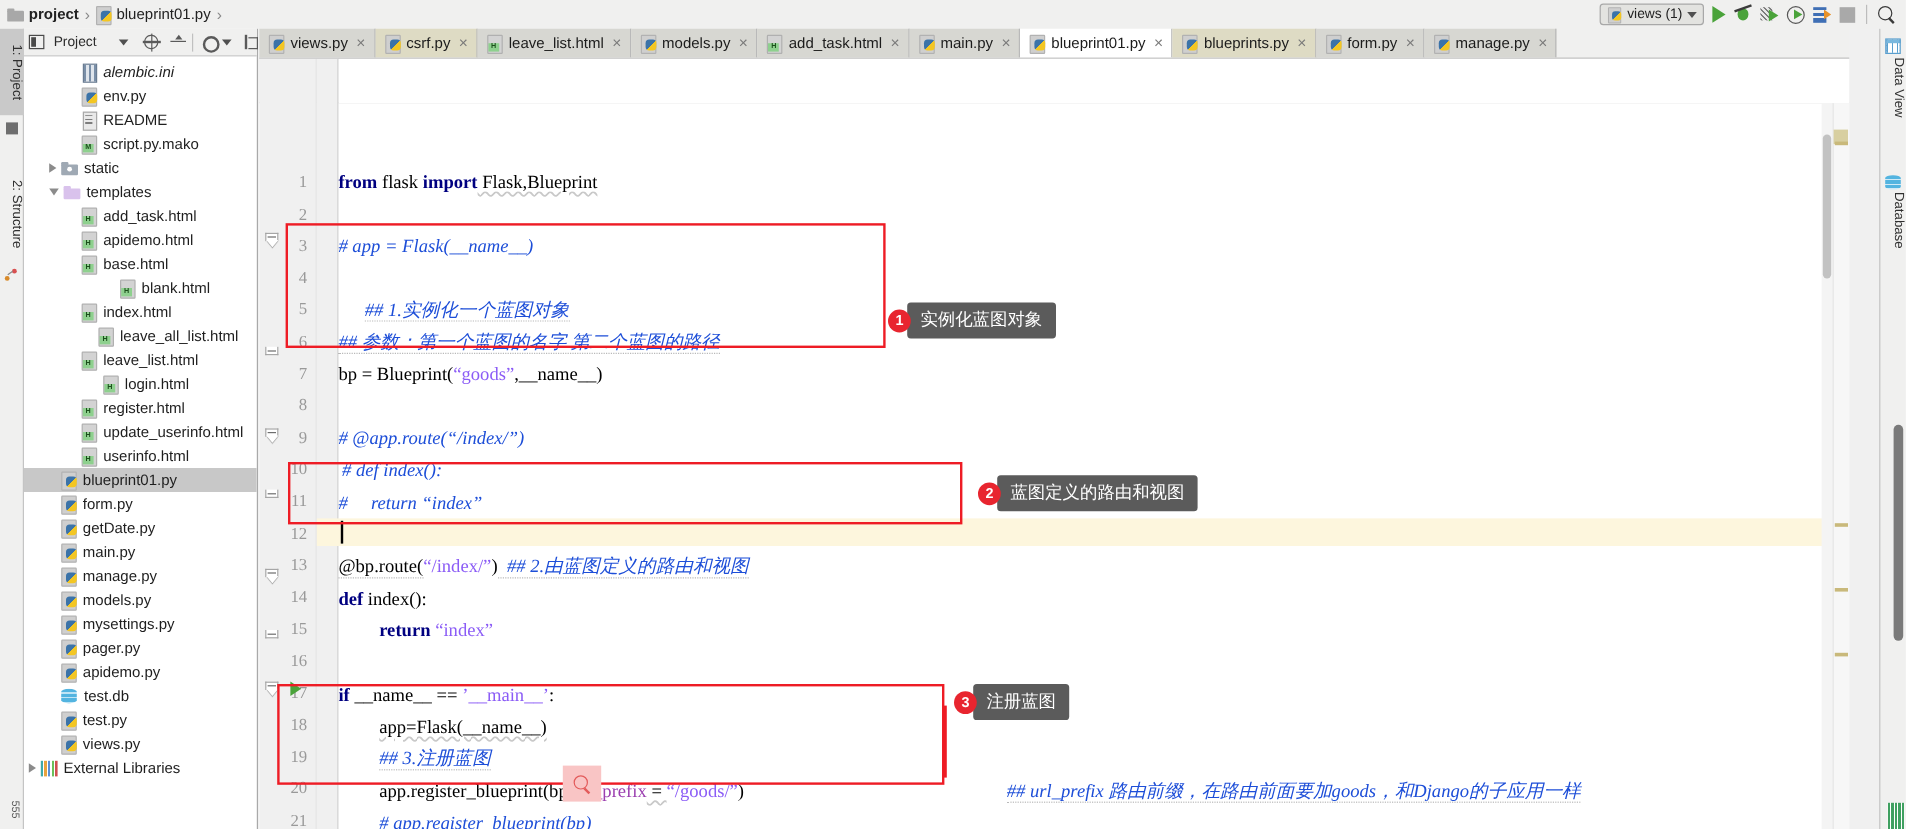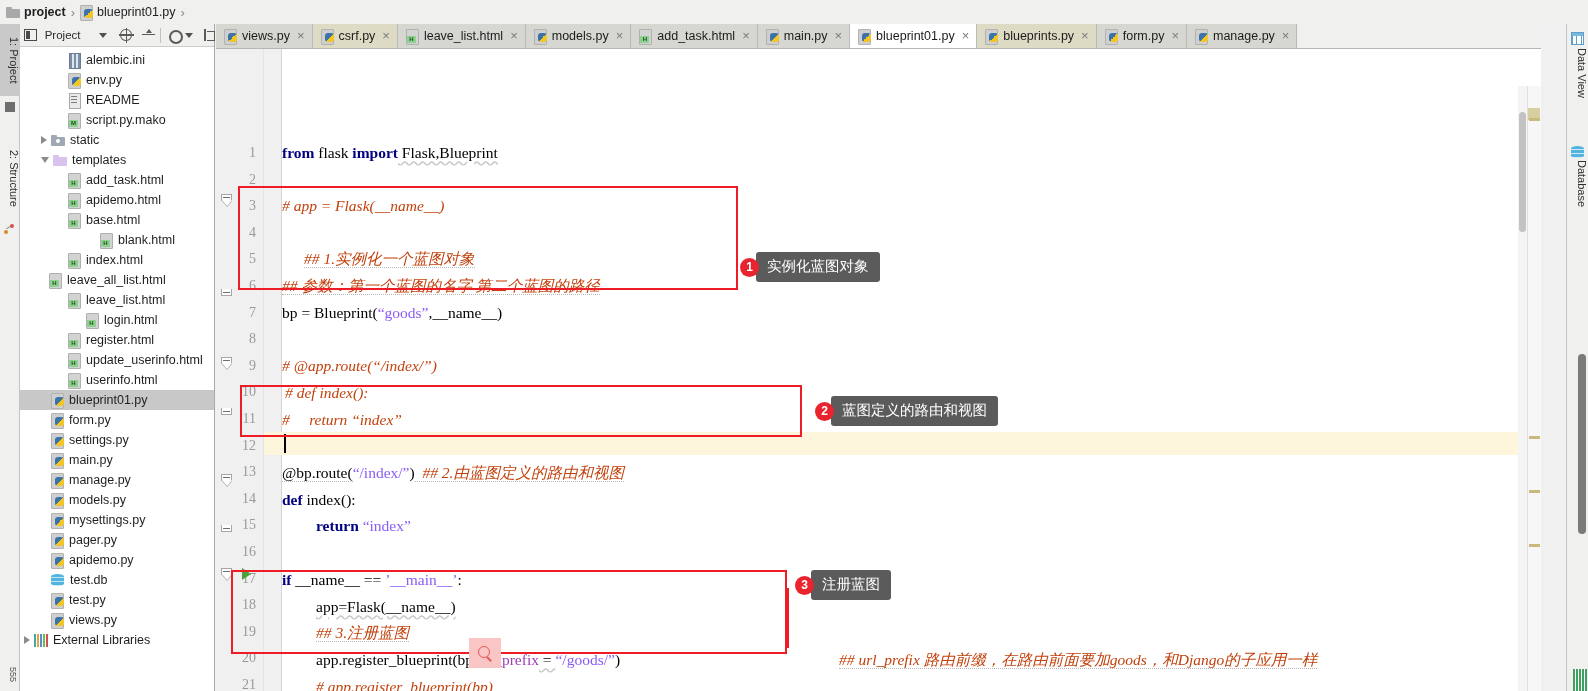--- a/index.html
+++ b/index.html
@@ -281,21 +281,21 @@
     font-family: "Liberation Serif", serif;
     font-size: 15.5px; line-height: 23.4px; white-space: pre; color: #000;
   }
   .lnum {
     position: absolute; width: 40px; text-align: right;
     font-family: "Liberation Serif", serif; font-size: 14px;
     line-height: 23.4px; color: #999999;
   }
   .kw { color: #000080; font-weight: bold; }
   .str { color: #8b5cf6; }
-  .cmt { color: #c2410c; font-style: italic; }
+  .cmt { color: #1d4ed8; font-style: italic; }
   .kwarg { color: #9b3fb0; }
   .code-hl { position:absolute; left:0; width:100%; height:23.4px; background:#fdf6dd; }
 
   .squiggle { border-bottom: 1px dotted #b9b9b9; }
   .wavy { text-decoration: underline; text-decoration-style: wavy;
           text-decoration-color: #c9c9c9; text-underline-offset: 2px; }
 
   
   .foldmk { position: absolute; left: 5px; width: 11px; height: 11px; }
   .foldmk .box {
@@ -398,20 +398,35 @@
       <span class="crumb-text">project</span>
     </div>
     <span class="crumb-sep">›</span>
     <div class="crumb">
       <span class="ic py-ic"></span>
       <span class="crumb-text plain">blueprint01.py</span>
     </div>
     <span class="crumb-sep">›</span>
   </div>
 
+  <div class="run-toolbar">
+    <div class="run-config">
+      <span class="ic py-ic" style="transform:scale(.85)"></span>
+      <span>views (1)</span>
+      <span class="caret-dn"></span>
+    </div>
+    <span class="play-tri"></span>
+    <span class="bug-ic"></span>
+    <span class="cov-ic"></span>
+    <span class="prof-ic"></span>
+    <span class="att-ic"></span>
+    <span class="stop-sq"></span>
+    <span class="tb-vsep"></span>
+    <span class="search-ic"></span>
+  </div>
 
   <div class="left-strip">
     <div class="vtab vtab-proj active">1: Project</div>
     <div style="position:absolute;left:5px;top:78px;width:10px;height:10px;background:#6e6e6e;"></div>
     <div class="vtab vtab-struct">2: Structure</div>
     <div style="position:absolute;left:4px;top:200px;width:12px;height:12px;">
       <div style="position:absolute;left:0;top:6px;width:4px;height:4px;background:#d88a2a;border-radius:50%;"></div>
       <div style="position:absolute;left:6px;top:0;width:4px;height:4px;background:#d85050;border-radius:50%;"></div>
       <div style="position:absolute;left:2px;top:3px;width:5px;height:1px;background:#888;transform:rotate(-35deg);"></div>
     </div>
@@ -427,21 +442,21 @@
       <span class="ptb-label">Project</span>
       <span class="caret-dn" style="margin-left:14px"></span>
       <span class="ic-target" style="margin-left:8px"></span>
       <span class="ic-collapse" style="margin-left:5px"></span>
       <span class="tb-sep"></span>
       <span class="ic-gear"></span>
       <span class="caret-dn" style="margin-left:1px"></span>
       <span class="ic-hide" style="margin-left:5px"></span>
     </div>
     <div class="tree" id="tree">
-        <div class="tree-row" style="padding-left: 38px;">
+        <div class="tree-row" style="padding-left: 38px; font-style: italic;">
           <span class="tri blank"></span>
           <span class="ic ini-ic"></span>
           <span>alembic.ini</span>
         </div>
         <div class="tree-row" style="padding-left: 38px;">
           <span class="tri blank"></span>
           <span class="ic py-ic"></span>
           <span>env.py</span>
         </div>
         <div class="tree-row" style="padding-left: 38px;">
@@ -484,21 +499,21 @@
         <div class="tree-row" style="padding-left: 38px; margin-left: 32px;">
           <span class="tri blank"></span>
           <span class="ic html-ic"></span>
           <span>blank.html</span>
         </div>
         <div class="tree-row" style="padding-left: 38px;">
           <span class="tri blank"></span>
           <span class="ic html-ic"></span>
           <span>index.html</span>
         </div>
-        <div class="tree-row" style="padding-left: 19px;">
+        <div class="tree-row" style="padding-left: 52px;">
           <span class="tri blank"></span>
           <span class="ic html-ic"></span>
           <span>leave_all_list.html</span>
         </div>
         <div class="tree-row" style="padding-left: 38px;">
           <span class="tri blank"></span>
           <span class="ic html-ic"></span>
           <span>leave_list.html</span>
         </div>
         <div class="tree-row" style="padding-left: 56px;">
@@ -527,21 +542,21 @@
           <span>blueprint01.py</span>
         </div>
         <div class="tree-row" style="padding-left: 21px;">
           <span class="tri blank"></span>
           <span class="ic py-ic"></span>
           <span>form.py</span>
         </div>
         <div class="tree-row" style="padding-left: 21px;">
           <span class="tri blank"></span>
           <span class="ic py-ic"></span>
-          <span>settings.py</span>
+          <span>getDate.py</span>
         </div>
         <div class="tree-row" style="padding-left: 21px;">
           <span class="tri blank"></span>
           <span class="ic py-ic"></span>
           <span>main.py</span>
         </div>
         <div class="tree-row" style="padding-left: 21px;">
           <span class="tri blank"></span>
           <span class="ic py-ic"></span>
           <span>manage.py</span>

